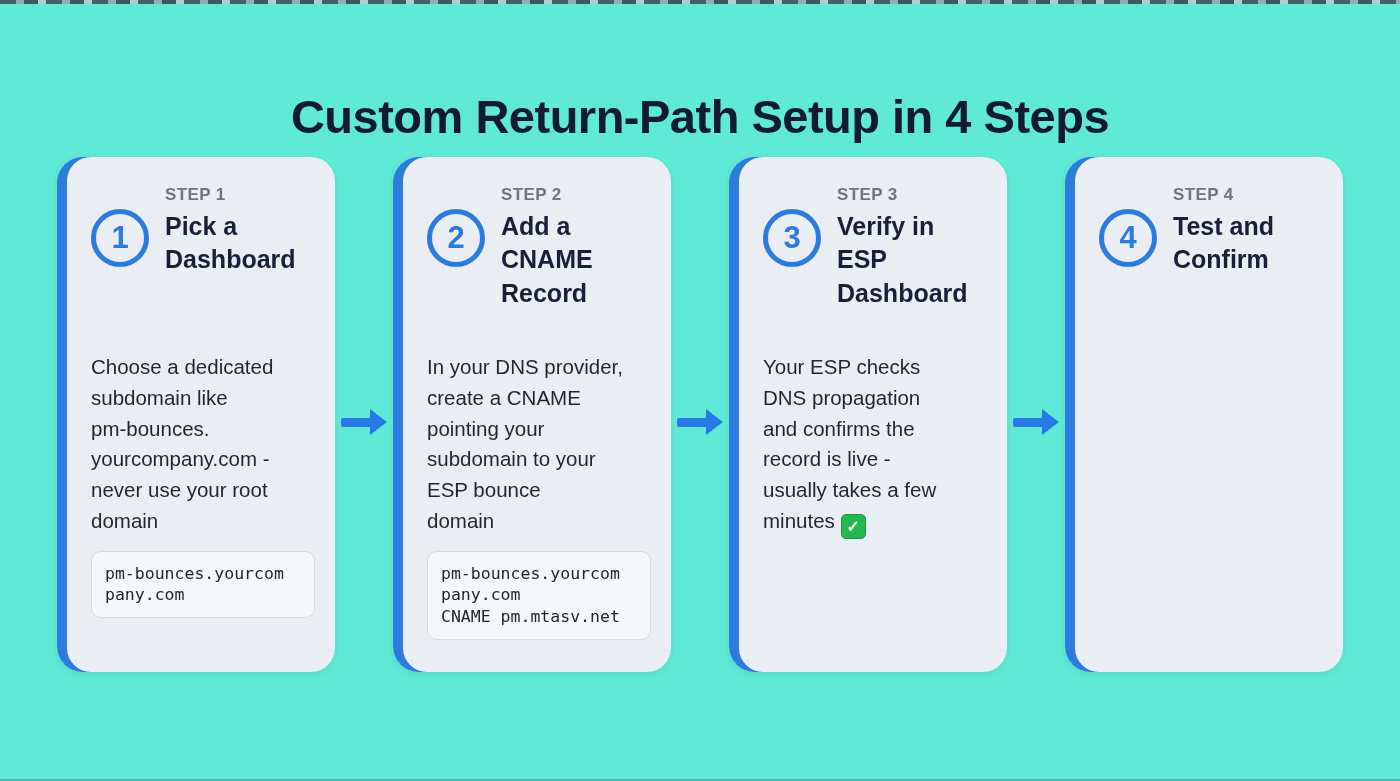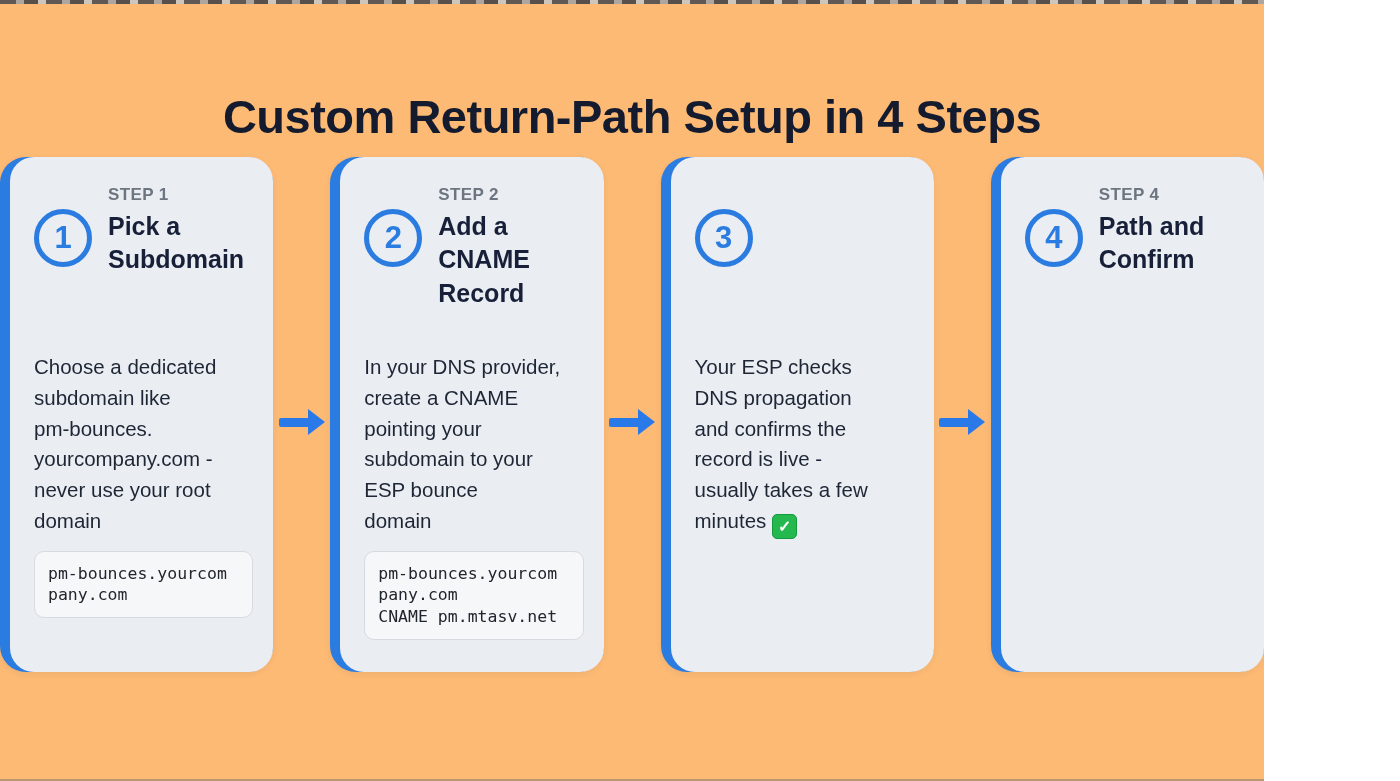--- a/index.html
+++ b/index.html
@@ -1,18 +1,18 @@
 <!DOCTYPE html>
 <html><head>
 <meta charset="utf-8">
 <style>
   html,body{margin:0;padding:0;}
   .canvas{
-    position:relative;width:1264px;height:781px;overflow:hidden;
-    background:#fdba74;font-family:"Liberation Sans",sans-serif;
+    position:relative;width:1400px;height:781px;overflow:hidden;
+    background:#5eead4;font-family:"Liberation Sans",sans-serif;
   }
   .top-edge{
     position:absolute;top:0;left:0;right:0;height:4px;opacity:.8;
     background:repeating-linear-gradient(90deg,#39404c 0 16px,#9aa0a9 16px 24px,#2e3541 24px 38px,#c4c8ce 38px 46px);
   }
   .bottom-edge{
     position:absolute;bottom:0;left:0;right:0;height:2px;
     background:rgba(70,85,110,.35);
   }
   .main-title{
@@ -88,21 +88,21 @@
 
   <div class="cards-row">
 
     <div class="card-wrap">
       <div class="card">
         <div class="card-header">
           <div class="step-circle">1</div>
           <div class="step-meta">
             <div class="step-label">STEP 1</div>
             <div class="step-title">Pick a
-Subdomain</div>
+Dashboard</div>
           </div>
         </div>
         <div class="card-body">Choose a dedicated
 subdomain like
 pm-bounces.
 yourcompany.com -
 never use your root
 domain</div>
         <div class="code-block">pm-bounces.yourcom
 pany.com</div>
@@ -143,20 +143,26 @@
       <div class="arrow">
         <div class="arrow-bar"></div>
         <div class="arrow-head"></div>
       </div>
     </div>
 
     <div class="card-wrap">
       <div class="card">
         <div class="card-header">
           <div class="step-circle">3</div>
+          <div class="step-meta">
+            <div class="step-label">STEP 3</div>
+            <div class="step-title">Verify in
+ESP
+Dashboard</div>
+          </div>
         </div>
         <div class="card-body"><span>Your ESP checks
 DNS propagation
 and confirms the
 record is live -
 usually takes a few
 minutes</span><span class="check-badge">✓</span></div>
       </div>
     </div>
 
@@ -166,21 +172,21 @@
         <div class="arrow-head"></div>
       </div>
     </div>
 
     <div class="card-wrap">
       <div class="card">
         <div class="card-header">
           <div class="step-circle">4</div>
           <div class="step-meta">
             <div class="step-label">STEP 4</div>
-            <div class="step-title">Path and
+            <div class="step-title">Test and
 Confirm</div>
           </div>
         </div>
       </div>
     </div>
 
   </div>
 
 
   <div class="bottom-edge"></div>

